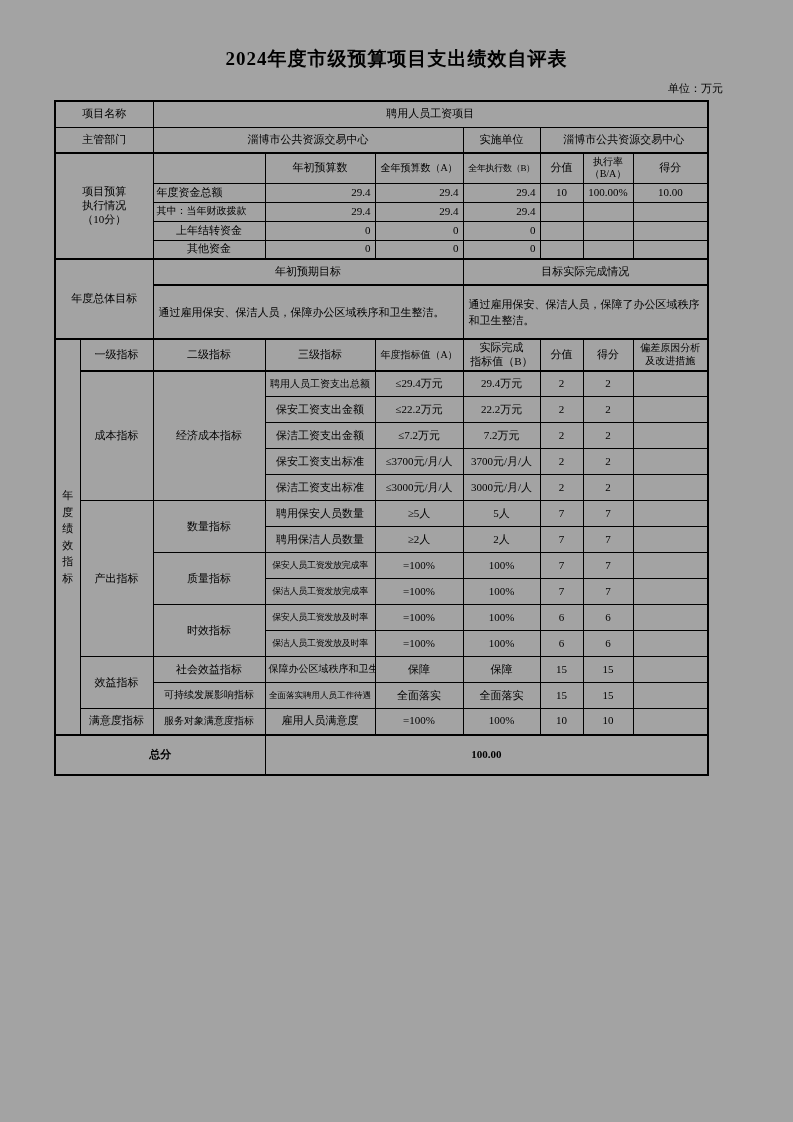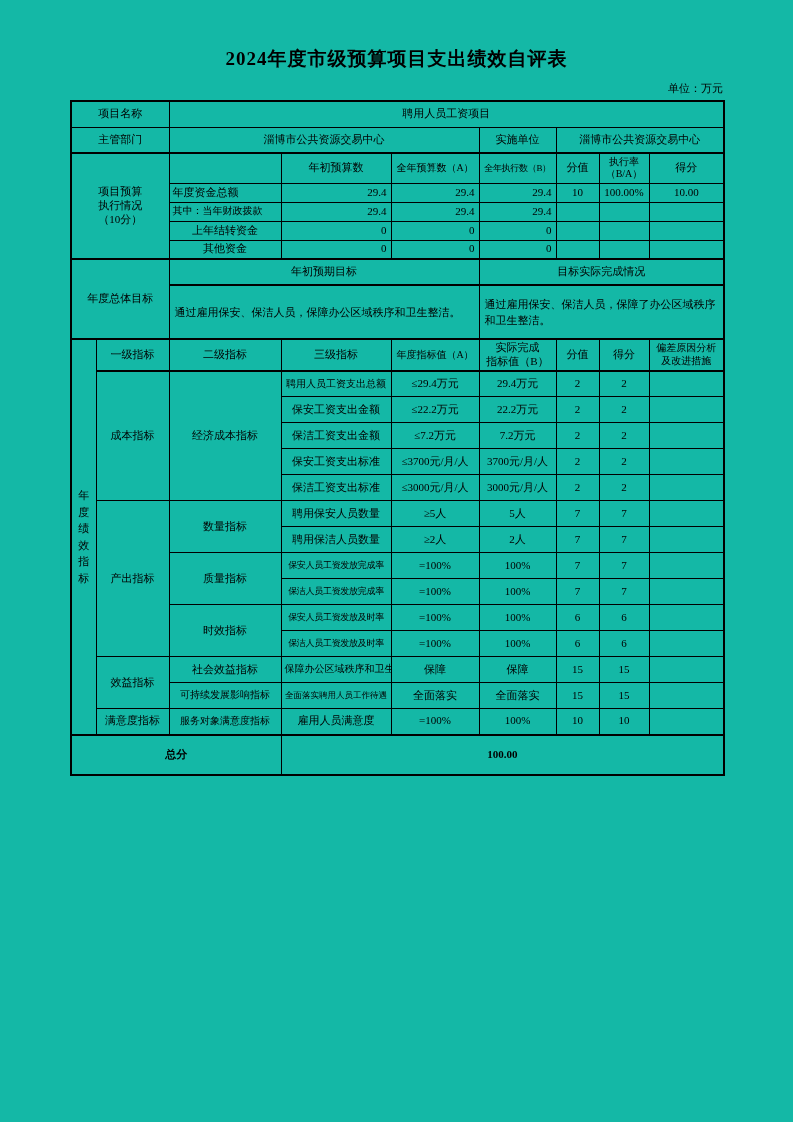--- a/index.html
+++ b/index.html
@@ -1,29 +1,29 @@
 <!DOCTYPE html>
 <html><head>
 <meta charset="utf-8">
 <style>
   html,body{margin:0;padding:0;background:#e8e8e8;}
   .page{
     position:relative;width:793px;height:1122px;margin:0 auto;
-    background:#14b8a6;color:#000;
+    background:#a3a3a3;color:#000;
     font-family:"Liberation Serif","DejaVu Serif",serif;
   }
   .title{
     position:absolute;top:46px;left:0;width:100%;
     text-align:center;font-size:19px;font-weight:bold;letter-spacing:1px;
   }
   .unit-note{
     position:absolute;top:81px;right:70px;font-size:11px;
   }
   table.main{
-    position:absolute;top:100px;left:70px;width:653px;
+    position:absolute;top:100px;left:54px;width:653px;
     border-collapse:collapse;table-layout:fixed;
     font-size:11px;color:#000;
   }
   table.main{border:2px solid #000;}
   td{border:1px solid #000;padding:1px 3px;text-align:center;vertical-align:middle;line-height:1.25;overflow:hidden;}
   tr.h26{height:26px} tr.h30{height:30px} tr.h19{height:19px}
   tr.h54{height:54px} tr.h24{height:40px}
   tr.sec > td{border-top:2px solid #000;}
   .l{text-align:left;}
   .r{text-align:right;padding-right:4px;}

